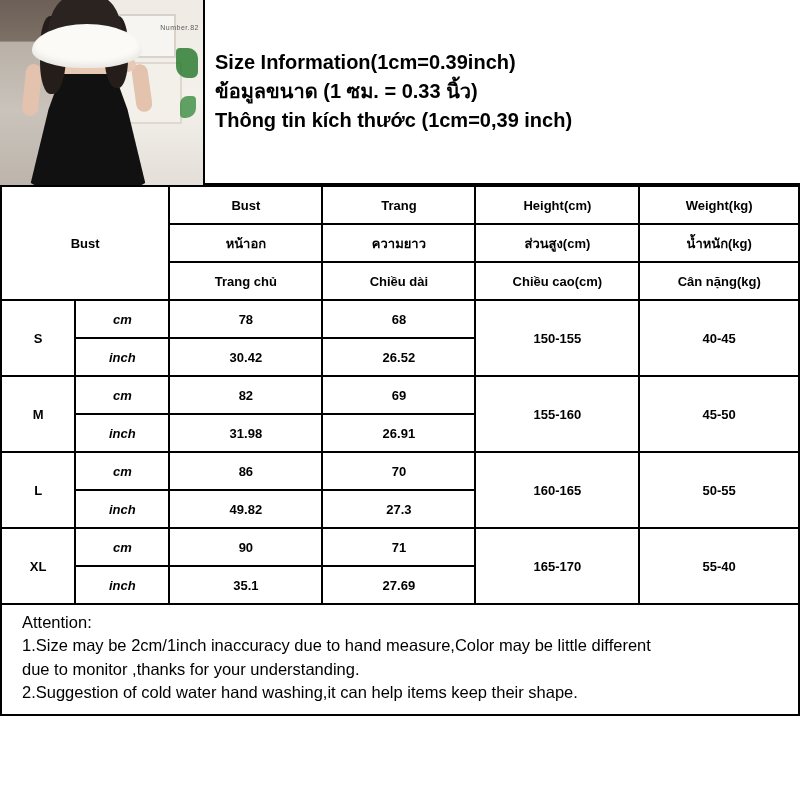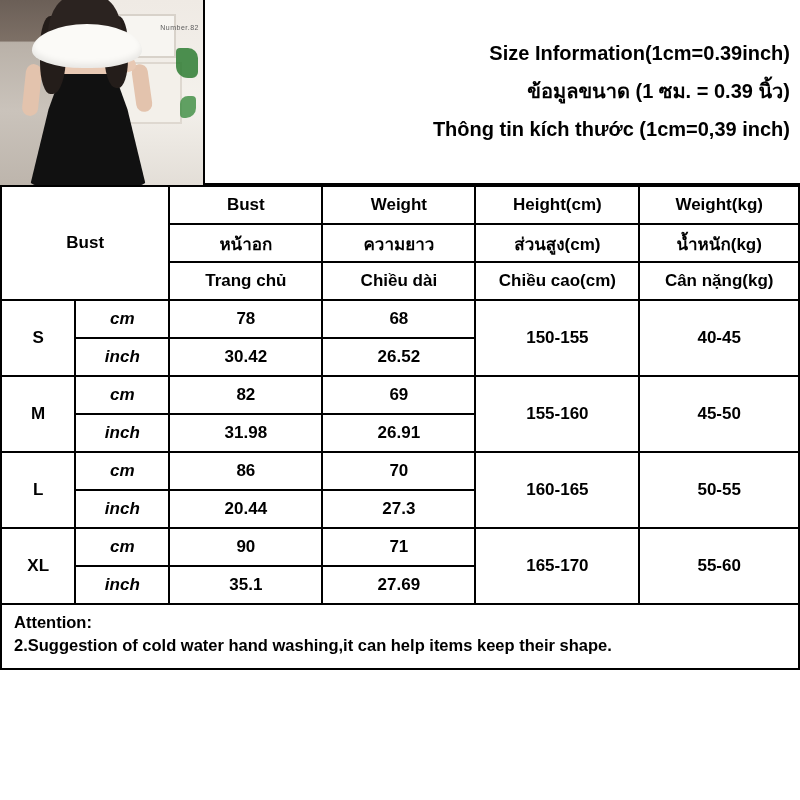--- a/index.html
+++ b/index.html
@@ -141,46 +141,45 @@
     top: 24px;
     font-size: 7px;
     color: #5c5c5c;
     letter-spacing: .5px;
   }
 
   .title-block {
     flex: 1 1 auto;
     display: flex;
     flex-direction: column;
-    align-items: flex-end;
+    align-items: flex-start;
     justify-content: center;
     padding: 0 10px;
     box-sizing: border-box;
-    gap: 9px;
   }
   .title-line {
     font-weight: bold;
     font-size: 20px;
     line-height: 1.45;
     text-align: center;
     white-space: nowrap;
   }
 
   
   table.size-table {
     border-collapse: collapse;
     width: 800px;
     table-layout: fixed;
   }
   table.size-table td,
   table.size-table th {
     border: 2px solid #000;
     text-align: center;
     vertical-align: middle;
-    font-size: 17px;
+    font-size: 13px;
     padding: 0;
     height: 36px;
     font-weight: bold;
   }
   .col-size   { width: 68px; }
   .col-unit   { width: 86px; }
   .col-bust   { width: 140px; }
   .col-length { width: 140px; }
   .col-height { width: 150px; }
   .col-weight { width: 146px; }
@@ -215,24 +214,23 @@
   
   .attention {
     width: 800px;
     box-sizing: border-box;
     border-left: 2px solid #000;
     border-right: 2px solid #000;
     border-bottom: 2px solid #000;
     padding: 6px 8px 10px 8px;
   }
   .attention p {
-    margin: 0 0 1px 4px;
+    margin: 0 0 1px 12px;
     font-size: 16.5px;
     line-height: 1.35;
-    font-weight: bold;
   }
   .att-title { font-size: 15.5px; }
 </style>
 </head>
 <body>
 
 <div class="page">
 
   <div class="header">
 
@@ -250,40 +248,40 @@
       <div class="ph-hair2"></div>
       <div class="ph-hair3"></div>
       <div class="ph-face"></div>
       <div class="ph-hair"></div>
       <div class="ph-ruffle"></div>
       <div class="ph-watermark">Number.82</div>
     </div>
 
     <div class="title-block">
       <div class="title-line">Size Information(1cm=0.39inch)</div>
-      <div class="title-line">ข้อมูลขนาด (1 ซม. = 0.39 นิ้ว)</div>
+      <div class="title-line">ข้อมูลขนาด (1 ซม. = 0.33 นิ้ว)</div>
       <div class="title-line">Thông tin kích thước (1cm=0,39 inch)</div>
     </div>
 
   </div>
 
   <table class="size-table">
     <colgroup>
       <col class="col-size">
       <col class="col-unit">
       <col class="col-bust">
       <col class="col-length">
       <col class="col-height">
       <col class="col-weight">
     </colgroup>
     <tbody>
       <tr>
         <td class="hdr-size" rowspan="3" colspan="2">Bust</td>
         <td class="hdr-cell">Bust</td>
-        <td class="hdr-cell">Weight</td>
+        <td class="hdr-cell">Trang</td>
         <td class="hdr-cell">Height(cm)</td>
         <td class="hdr-cell">Weight(kg)</td>
       </tr>
       <tr>
         <td class="hdr-cell">หน้าอก</td>
         <td class="hdr-cell">ความยาว</td>
         <td class="hdr-cell">ส่วนสูง(cm)</td>
         <td class="hdr-cell">น้ำหนัก(kg)</td>
       </tr>
       <tr>
@@ -324,38 +322,40 @@
       <tr>
         <td class="size-label" rowspan="2">L</td>
         <td class="unit-cell">cm</td>
         <td class="val-cell">86</td>
         <td class="val-cell">70</td>
         <td class="range-cell" rowspan="2">160-165</td>
         <td class="range-cell" rowspan="2">50-55</td>
       </tr>
       <tr>
         <td class="unit-cell">inch</td>
-        <td class="val-cell">20.44</td>
+        <td class="val-cell">49.82</td>
         <td class="val-cell">27.3</td>
       </tr>
 
       <tr>
         <td class="size-label" rowspan="2">XL</td>
         <td class="unit-cell">cm</td>
         <td class="val-cell">90</td>
         <td class="val-cell">71</td>
         <td class="range-cell" rowspan="2">165-170</td>
-        <td class="range-cell" rowspan="2">55-60</td>
+        <td class="range-cell" rowspan="2">55-40</td>
       </tr>
       <tr>
         <td class="unit-cell">inch</td>
         <td class="val-cell">35.1</td>
         <td class="val-cell">27.69</td>
       </tr>
     </tbody>
   </table>
 
   <div class="attention">
     <p class="att-title">Attention:</p>
+    <p>1.Size may be 2cm/1inch inaccuracy due to hand measure,Color may be little different</p>
+    <p>due to monitor ,thanks for your understanding.</p>
     <p>2.Suggestion of cold water hand washing,it can help items keep their shape.</p>
   </div>
 
 </div>
 
 </body></html>

